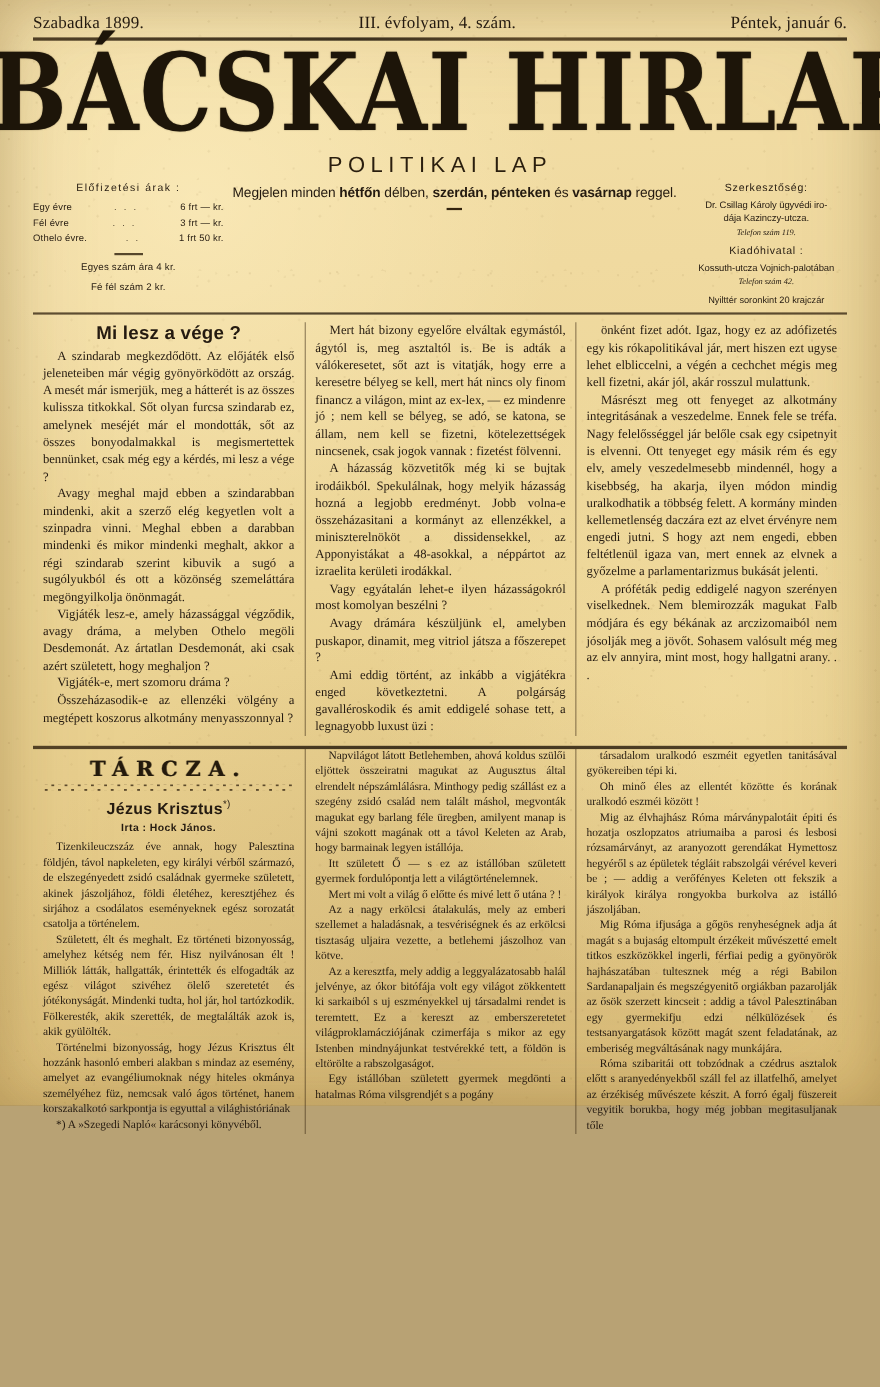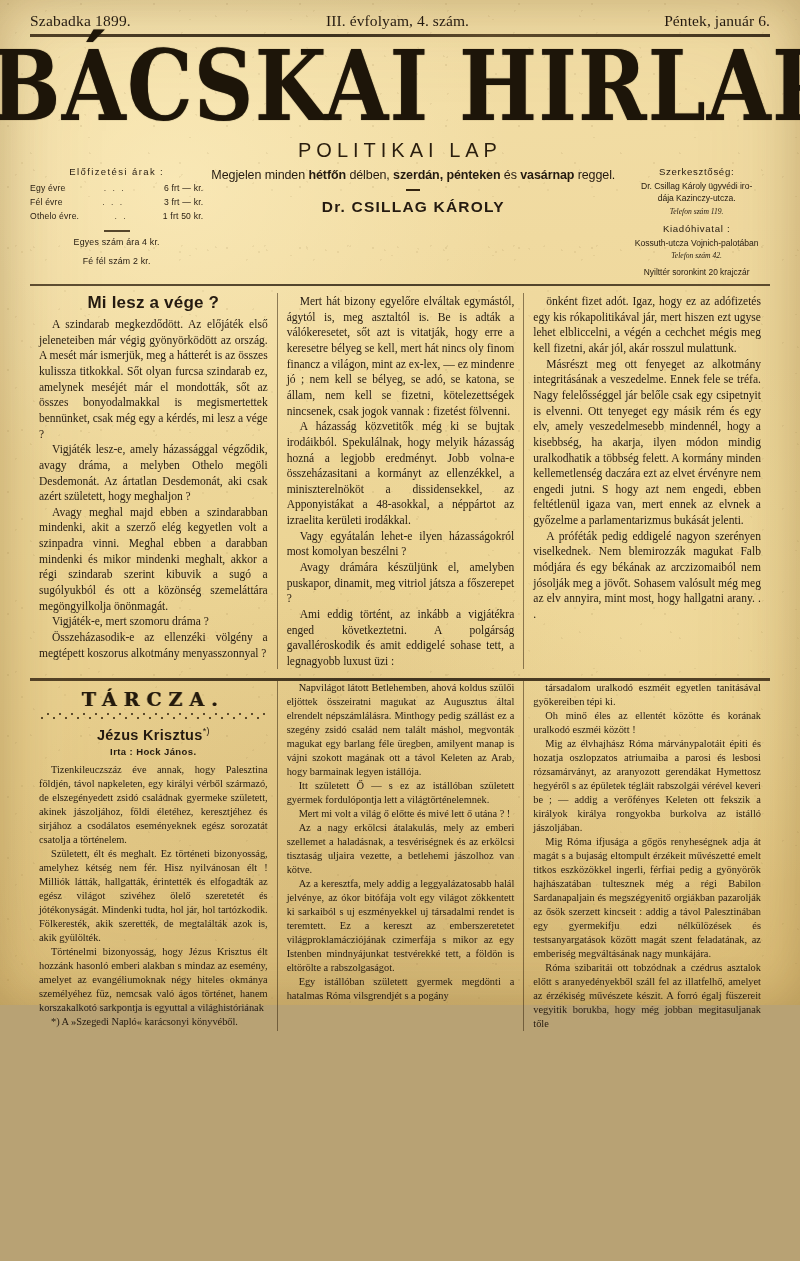--- a/index.html
+++ b/index.html
@@ -331,21 +331,20 @@
         </div>
 
         <div class="mini-rule"></div>
         <div class="single">Egyes szám ára 4 kr.</div>
         <div class="half">Fé fél szám 2 kr.</div>
       </div>
 
       <div class="mast-mid">
         <div class="sched"><span>Megjelen minden </span><b>hétfőn</b><span> délben, </span><b>szerdán, pénteken</b><span> és </span><b>vasárnap</b><span> reggel.</span></div>
         <div class="dash-sm"></div>
-        <div class="editor-name">Dr. CSILLAG KÁROLY</div>
       </div>
 
       <div class="mast-right">
         <div class="heading">Szerkesztőség:</div>
         <div class="line">Dr. Csillag Károly ügyvédi iro-</div>
         <div class="line">dája Kazinczy-utcza.</div>
         <div class="tel">Telefon szám 119.</div>
         <div class="heading">Kiadóhivatal :</div>
         <div class="line">Kossuth-utcza Vojnich-palotában</div>
         <div class="tel">Telefon szám 42.</div>
@@ -353,22 +352,22 @@
       </div>
     </div>
 
     <div class="rule-med"></div>
 
     <div class="cols">
 
       <div class="col">
         <h1 class="art-title">Mi lesz a vége ?</h1>
         <p class="body">A szindarab megkezdődött. Az előjáték első jeleneteiben már végig gyönyörködött az ország. A mesét már ismerjük, meg a hátterét is az összes kulissza titkokkal. Sőt olyan furcsa szindarab ez, amelynek meséjét már el mondották, sőt az összes bonyodalmakkal is megismertettek bennünket, csak még egy a kérdés, mi lesz a vége ?</p>
+        <p class="body">Avagy meghal majd ebben a szindarabban mindenki, akit a szerző elég kegyetlen volt a szinpadra vinni. Meghal ebben a darabban mindenki és mikor mindenki meghalt, akkor a régi szindarab szerint kibuvik a sugó a sugólyukból és ott a közönség szemeláttára megöngyilkolja önönmagát.</p>
         <p class="body">Vigjáték lesz-e, amely házassággal végződik, avagy dráma, a melyben Othelo megöli Desdemonát. Az ártatlan Desdemonát, aki csak azért született, hogy meghaljon ?</p>
-        <p class="body">Avagy meghal majd ebben a szindarabban mindenki, akit a szerző elég kegyetlen volt a szinpadra vinni. Meghal ebben a darabban mindenki és mikor mindenki meghalt, akkor a régi szindarab szerint kibuvik a sugó a sugólyukból és ott a közönség szemeláttára megöngyilkolja önönmagát.</p>
         <p class="body">Vigjáték-e, mert szomoru dráma ?</p>
         <p class="body">Összeházasodik-e az ellenzéki völgény a megtépett koszorus alkotmány menyasszonnyal ?</p>
       </div>
 
       <div class="col col-top-pad">
         <p class="body">Mert hát bizony egyelőre elváltak egymástól, ágytól is, meg asztaltól is. Be is adták a válókeresetet, sőt azt is vitatják, hogy erre a keresetre bélyeg se kell, mert hát nincs oly finom financz a világon, mint az ex-lex, — ez mindenre jó ; nem kell se bélyeg, se adó, se katona, se állam, nem kell se fizetni, kötelezettségek nincsenek, csak jogok vannak : fizetést fölvenni.</p>
         <p class="body">A házasság közvetitők még ki se bujtak irodáikból. Spekulálnak, hogy melyik házasság hozná a legjobb eredményt. Jobb volna-e összeházasitani a kormányt az ellenzékkel, a miniszterelnököt a dissidensekkel, az Apponyistákat a 48-asokkal, a néppártot az izraelita kerületi irodákkal.</p>
         <p class="body">Vagy egyátalán lehet-e ilyen házasságokról most komolyan beszélni ?</p>
         <p class="body">Avagy drámára készüljünk el, amelyben puskapor, dinamit, meg vitriol játsza a főszerepet ?</p>
         <p class="body">Ami eddig történt, az inkább a vigjátékra enged következtetni. A polgárság gavalléroskodik és amit eddigelé sohase tett, a legnagyobb luxust üzi :</p>

